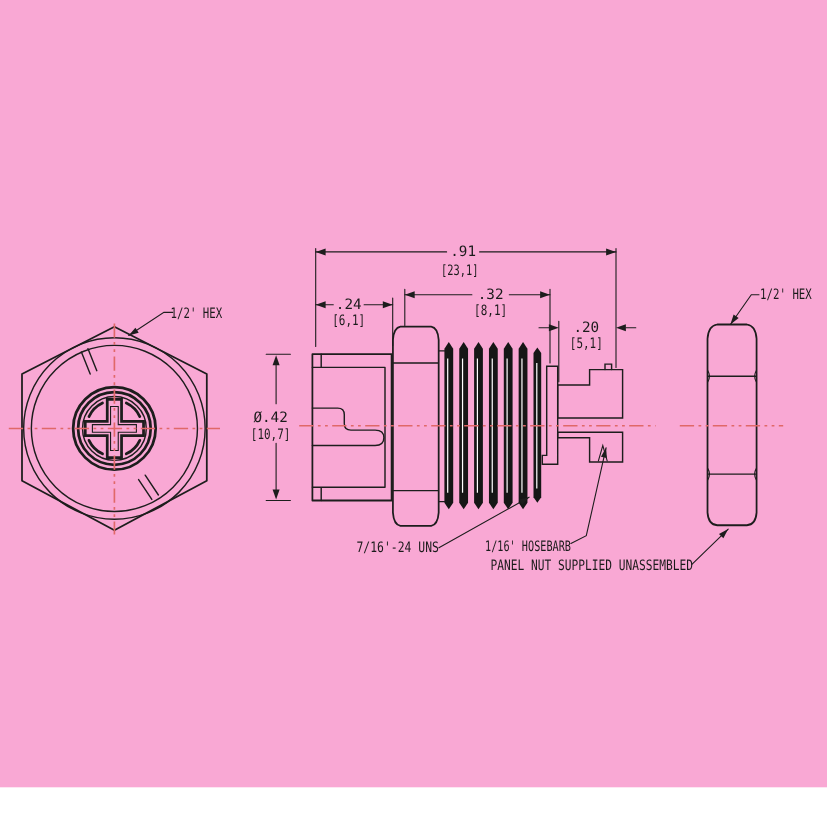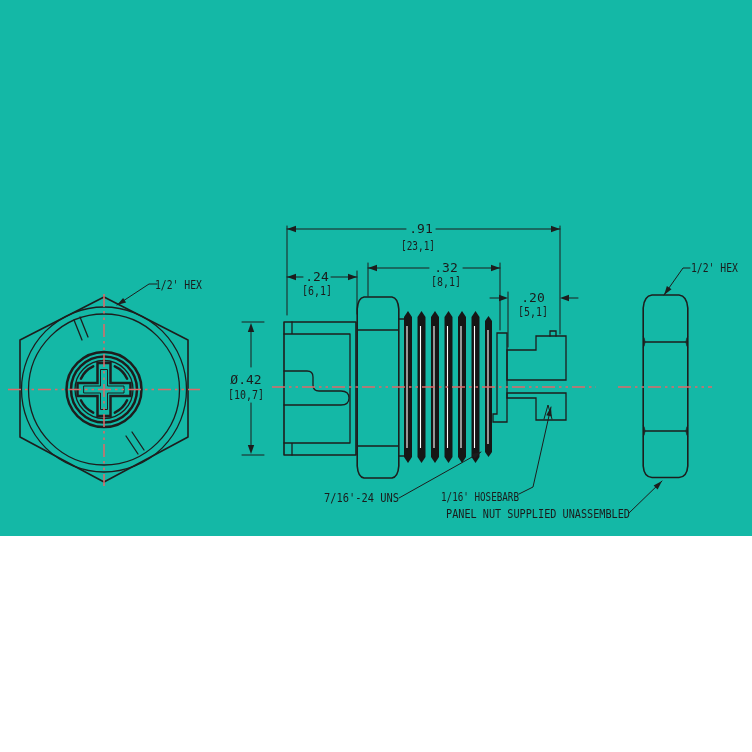--- a/index.html
+++ b/index.html
@@ -1,16 +1,16 @@
 <!DOCTYPE html>
 <html><head>
 <meta charset="utf-8">
 <style>
   html,body{margin:0;padding:0;background:#ffffff;}
-  .stage{width:752px;height:536px;background:#14b8a6;position:relative;font-family:"DejaVu Sans Mono",monospace;}
+  .stage{width:752px;height:716px;background:#f9a8d4;position:relative;font-family:"DejaVu Sans Mono",monospace;}
   svg{display:block;}
   .ln{stroke:#1d1d1d;fill:none;stroke-width:1.6;stroke-linecap:round;stroke-linejoin:round;}
   .md{stroke:#1d1d1d;fill:none;stroke-width:1.3;stroke-linecap:round;}
   .thin{stroke:#1d1d1d;fill:none;stroke-width:1;stroke-linecap:round;}
   .bold{stroke:#1d1d1d;fill:none;stroke-width:2.5;stroke-linecap:round;}
   .cl{stroke:#e06868;fill:none;stroke-width:1.5;stroke-dasharray:13 4 2.5 4 2.5 4;}
   .arr{fill:#1d1d1d;stroke:none;}
   .tooth{fill:#161616;stroke:none;}
   .streak{stroke:#ffffff;stroke-width:1.1;fill:none;}
   .txt{font-family:"DejaVu Sans Mono",monospace;font-size:13px;fill:#1b1b1b;}

